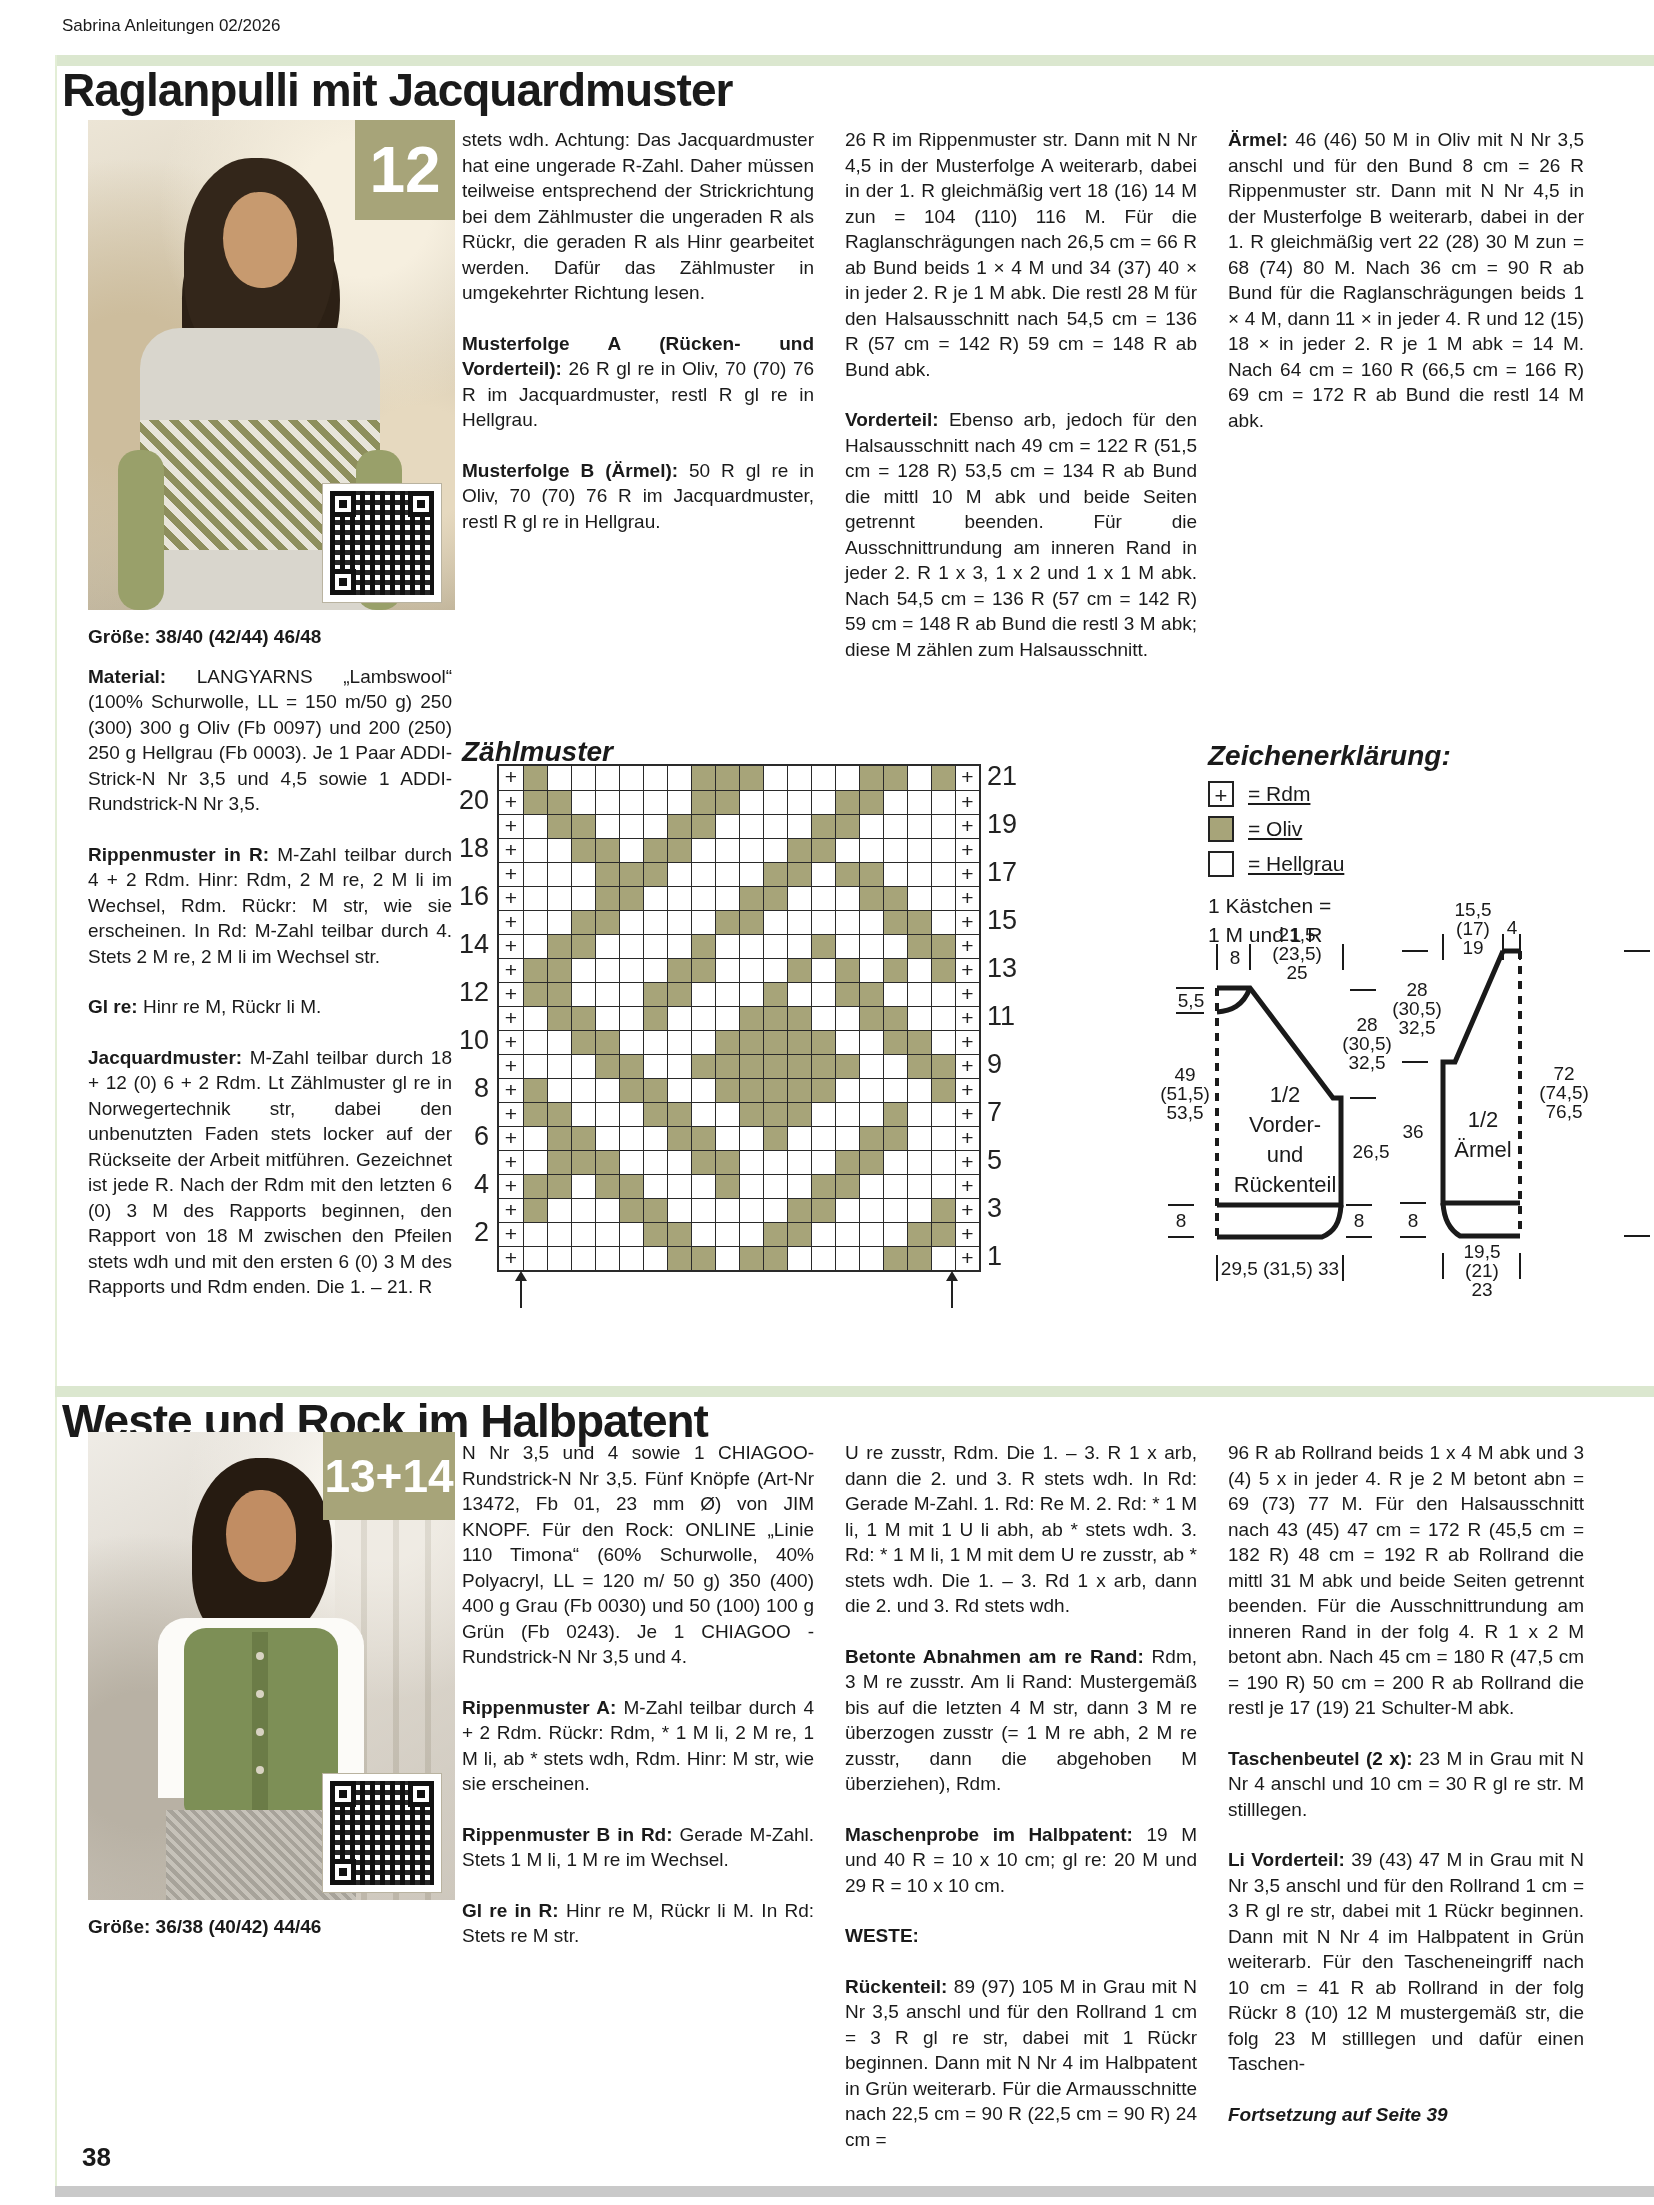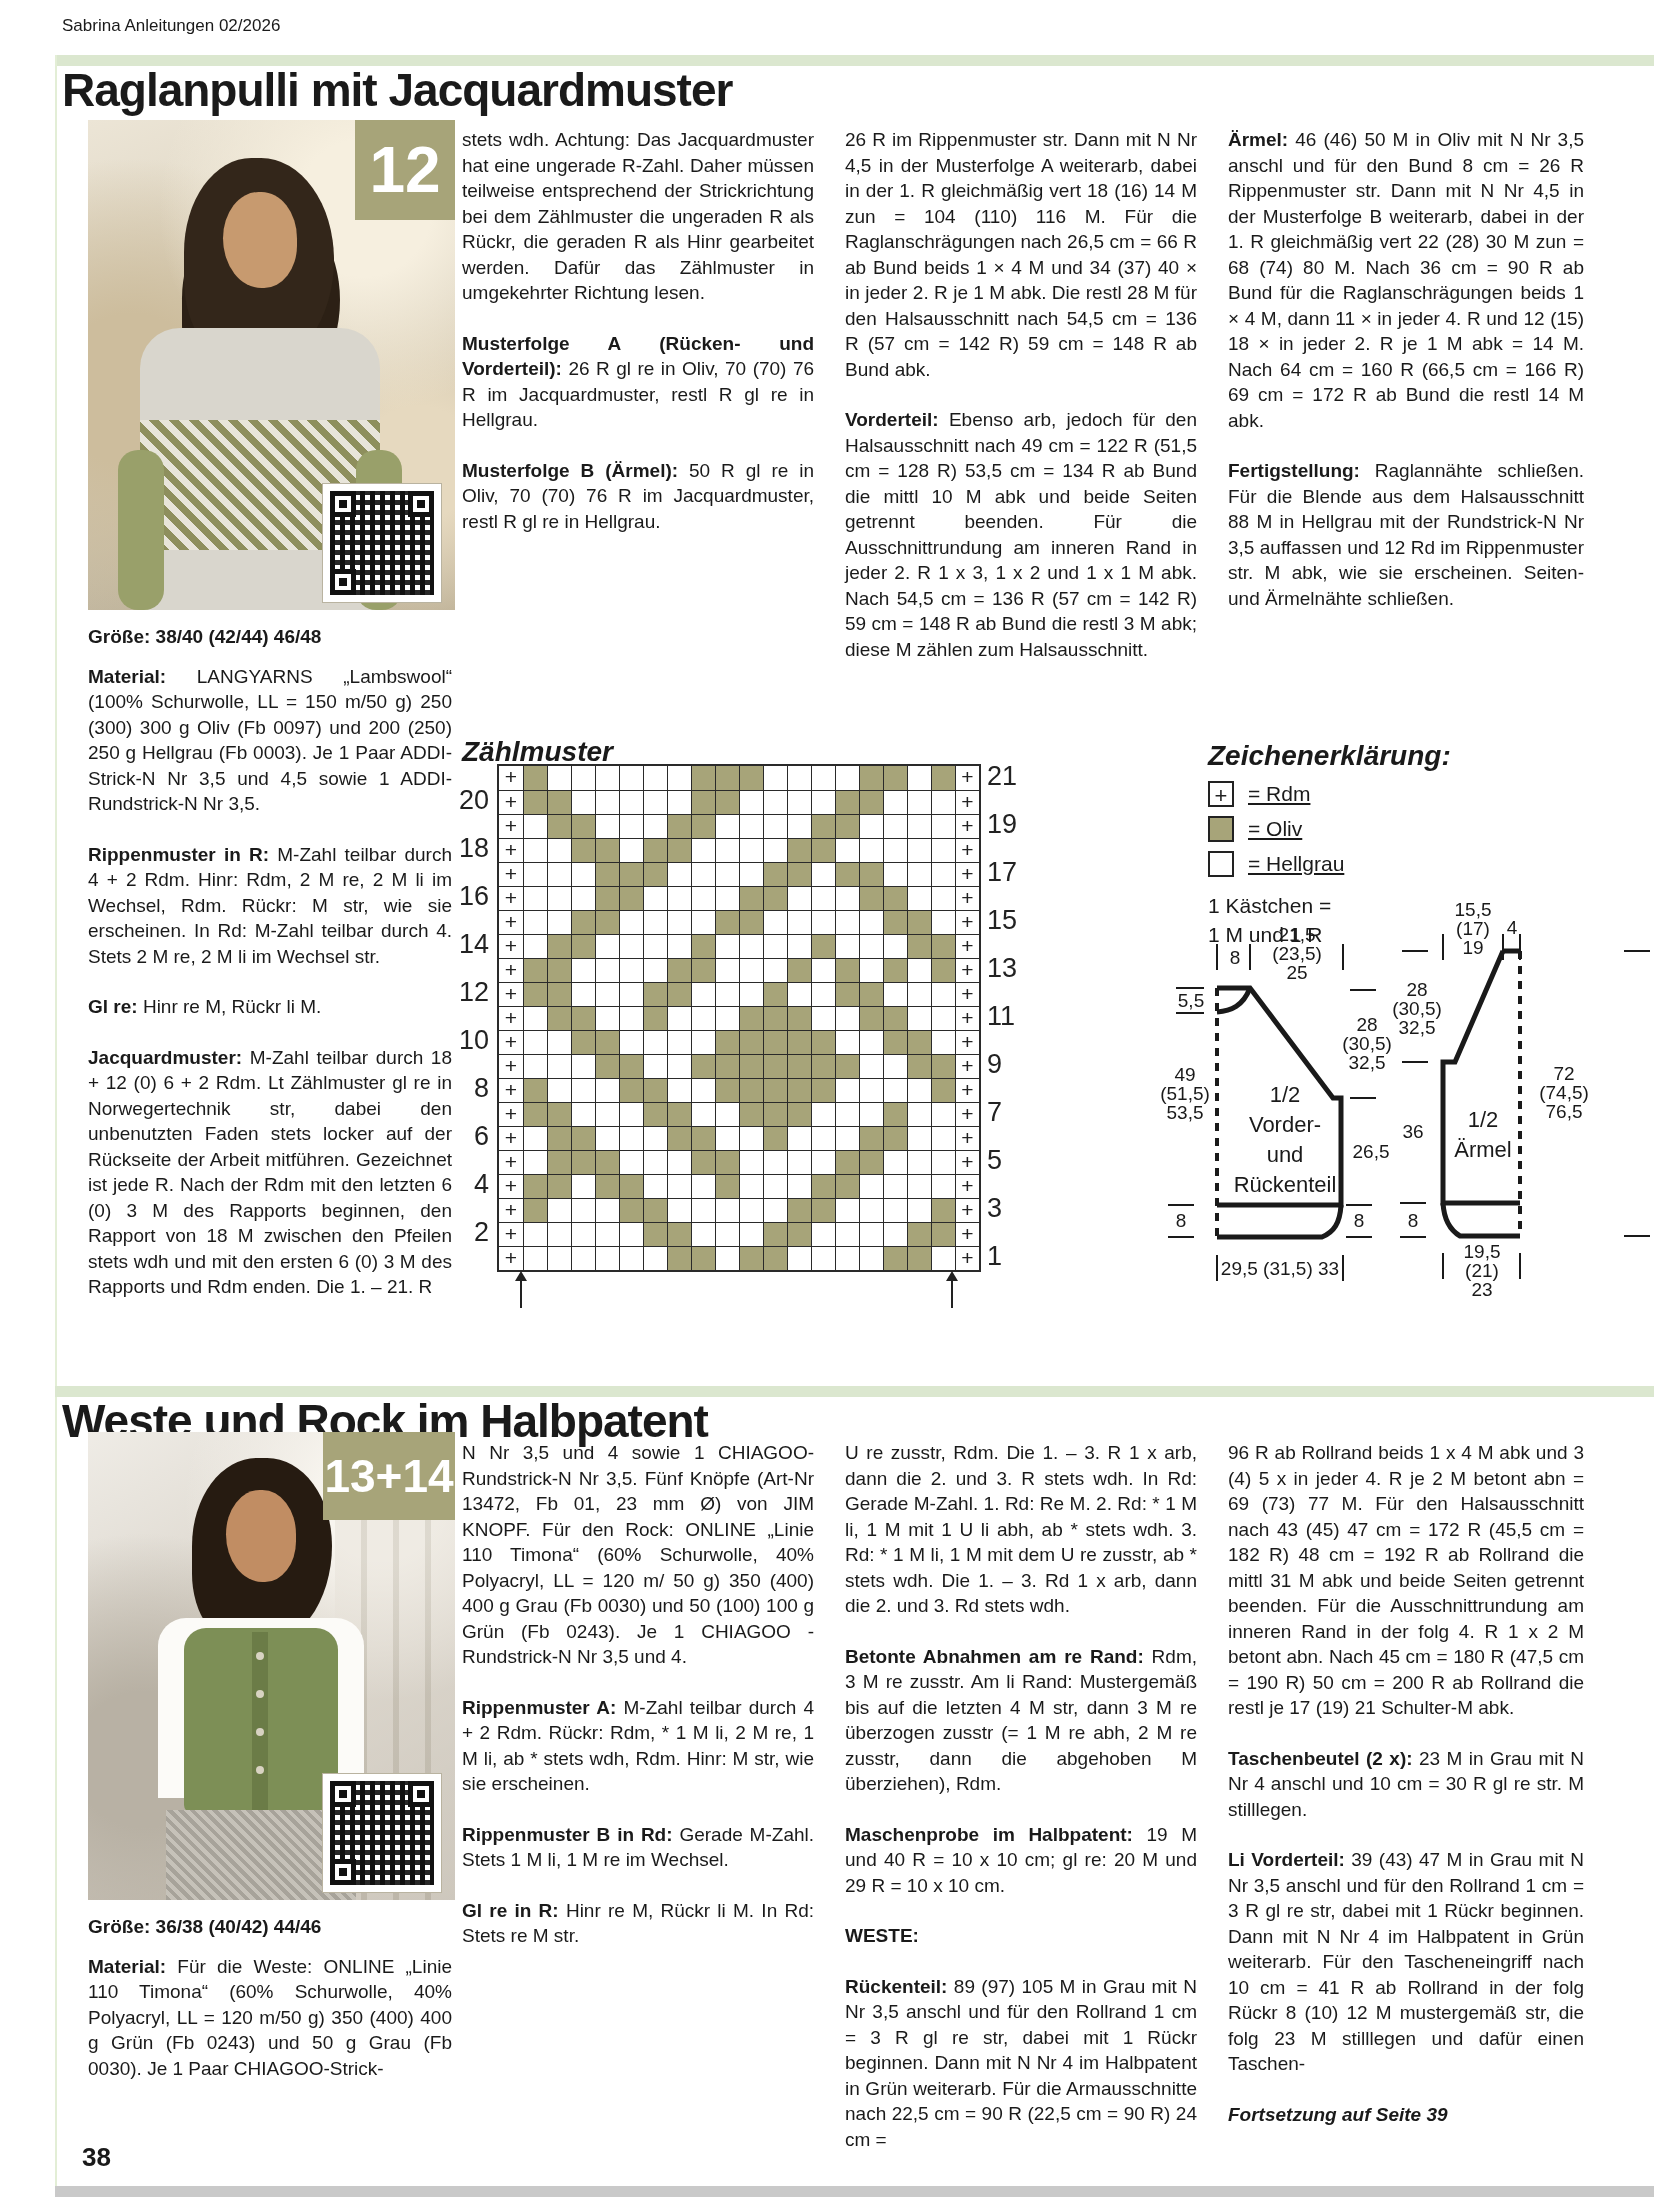--- a/index.html
+++ b/index.html
@@ -106,21 +106,20 @@
       <p class="para"><span>stets wdh. Achtung: Das Jacquardmuster hat eine ungerade R-Zahl. Daher müssen teilweise entsprechend der Strickrichtung bei dem Zählmuster die ungeraden R als Rückr, die geraden R als Hinr gearbeitet werden. Dafür das Zählmuster in umgekehrter Richtung lesen.</span></p>
       <p class="para"><b class="lead">Musterfolge A (Rücken- und Vorderteil):</b> <span>26 R gl re in Oliv, 70 (70) 76 R im Jacquardmuster, restl R gl re in Hellgrau.</span></p>
       <p class="para"><b class="lead">Musterfolge B (Ärmel):</b> <span>50 R gl re in Oliv, 70 (70) 76 R im Jacquardmuster, restl R gl re in Hellgrau.</span></p>
     </div>
   <div class="abs tcol" style="left:845px;top:127px;">
       <p class="para"><span>26 R im Rippenmuster str. Dann mit N Nr 4,5 in der Musterfolge A weiterarb, dabei in der 1. R gleichmäßig vert 18 (16) 14 M zun = 104 (110) 116 M. Für die Raglanschrägungen nach 26,5 cm = 66 R ab Bund beids 1 × 4 M und 34 (37) 40 × in jeder 2. R je 1 M abk. Die restl 28 M für den Halsausschnitt nach 54,5 cm = 136 R (57 cm = 142 R) 59 cm = 148 R ab Bund abk.</span></p>
       <p class="para"><b class="lead">Vorderteil:</b> <span>Ebenso arb, jedoch für den Halsausschnitt nach 49 cm = 122 R (51,5 cm = 128 R) 53,5 cm = 134 R ab Bund die mittl 10 M abk und beide Seiten getrennt beenden. Für die Ausschnittrundung am inneren Rand in jeder 2. R 1 x 3, 1 x 2 und 1 x 1 M abk. Nach 54,5 cm = 136 R (57 cm = 142 R) 59 cm = 148 R ab Bund die restl 3 M abk; diese M zählen zum Halsausschnitt.</span></p>
     </div>
   <div class="abs tcol" style="left:1228px;top:127px;width:356px;">
       <p class="para"><b class="lead">Ärmel:</b> <span>46 (46) 50 M in Oliv mit N Nr 3,5 anschl und für den Bund 8 cm = 26 R Rippenmuster str. Dann mit N Nr 4,5 in der Musterfolge B weiterarb, dabei in der 1. R gleichmäßig vert 22 (28) 30 M zun = 68 (74) 80 M. Nach 36 cm = 90 R ab Bund für die Raglanschrägungen beids 1 × 4 M, dann 11 × in jeder 4. R und 12 (15) 18 × in jeder 2. R je 1 M abk = 14 M. Nach 64 cm = 160 R (66,5 cm = 166 R) 69 cm = 172 R ab Bund die restl 14 M abk.</span></p>
-      <p class="para"><b class="lead">Fertigstellung:</b> <span>Raglannähte schließen. Für die Blende aus dem Halsausschnitt 88 M in Hellgrau mit der Rundstrick-N Nr 3,5 auffassen und 12 Rd im Rippenmuster str. M abk, wie sie erscheinen. Seiten- und Ärmelnähte schließen.</span></p>
     </div>
 
   <div class="abs" style="left:455px;top:740px;width:620px;height:600px;">
     <div class="chart-title" style="position:absolute;left:7px;top:-4px;">Zählmuster</div>
     <div id="chart-grid">
         <div class="ccell c0 crow0">+</div>
         <div class="ccell crow0" style="background: rgb(167, 164, 121);"></div>
         <div class="ccell crow0"></div>
         <div class="ccell crow0"></div>
         <div class="ccell crow0"></div>
@@ -685,23 +684,20 @@
     <div class="qr" style="right:14px;bottom:8px;width:104px;height:104px;">
       <div class="qr-inner"></div>
       <div class="finder" style="left:0;top:0;"></div>
       <div class="finder" style="right:0;top:0;"></div>
       <div class="finder" style="left:0;bottom:0;"></div>
     </div>
   </div>
 
   <div class="abs tcol" style="left:88px;top:1914px;width:364px;">
     <p class="caption"><b class="lead">Größe:</b> <span>36/38 (40/42) 44/46</span></p>
-    <div>
-        <p class="para"><b class="lead">Material:</b> <span>Für die Weste: ONLINE „Linie 110 Timona“ (60% Schurwolle, 40% Polyacryl, LL = 120 m/50 g) 350 (400) 400 g Grün (Fb 0243) und 50 g Grau (Fb 0030). Je 1 Paar CHIAGOO-Strick-</span></p>
-      </div>
   </div>
 
   <div class="abs tcol" style="left:462px;top:1440px;">
       <p class="para"><span>N Nr 3,5 und 4 sowie 1 CHIAGOO-Rundstrick-N Nr 3,5. Fünf Knöpfe (Art-Nr 13472, Fb 01, 23 mm Ø) von JIM KNOPF. Für den Rock: ONLINE „Linie 110 Timona“ (60% Schurwolle, 40% Polyacryl, LL = 120 m/ 50 g) 350 (400) 400 g Grau (Fb 0030) und 50 (100) 100 g Grün (Fb 0243). Je 1 CHIAGOO -Rundstrick-N Nr 3,5 und 4.</span></p>
       <p class="para"><b class="lead">Rippenmuster A:</b> <span>M-Zahl teilbar durch 4 + 2 Rdm. Rückr: Rdm, * 1 M li, 2 M re, 1 M li, ab * stets wdh, Rdm. Hinr: M str, wie sie erscheinen.</span></p>
       <p class="para"><b class="lead">Rippenmuster B in Rd:</b> <span>Gerade M-Zahl. Stets 1 M li, 1 M re im Wechsel.</span></p>
       <p class="para"><b class="lead">Gl re in R:</b> <span>Hinr re M, Rückr li M. In Rd: Stets re M str.</span></p>
     </div>
   <div class="abs tcol" style="left:845px;top:1440px;">
       <p class="para"><span>U re zusstr, Rdm. Die 1. – 3. R 1 x arb, dann die 2. und 3. R stets wdh. In Rd: Gerade M-Zahl. 1. Rd: Re M. 2. Rd: * 1 M li, 1 M mit 1 U li abh, ab * stets wdh. 3. Rd: * 1 M li, 1 M mit dem U re zusstr, ab * stets wdh. Die 1. – 3. Rd 1 x arb, dann die 2. und 3. Rd stets wdh.</span></p>

